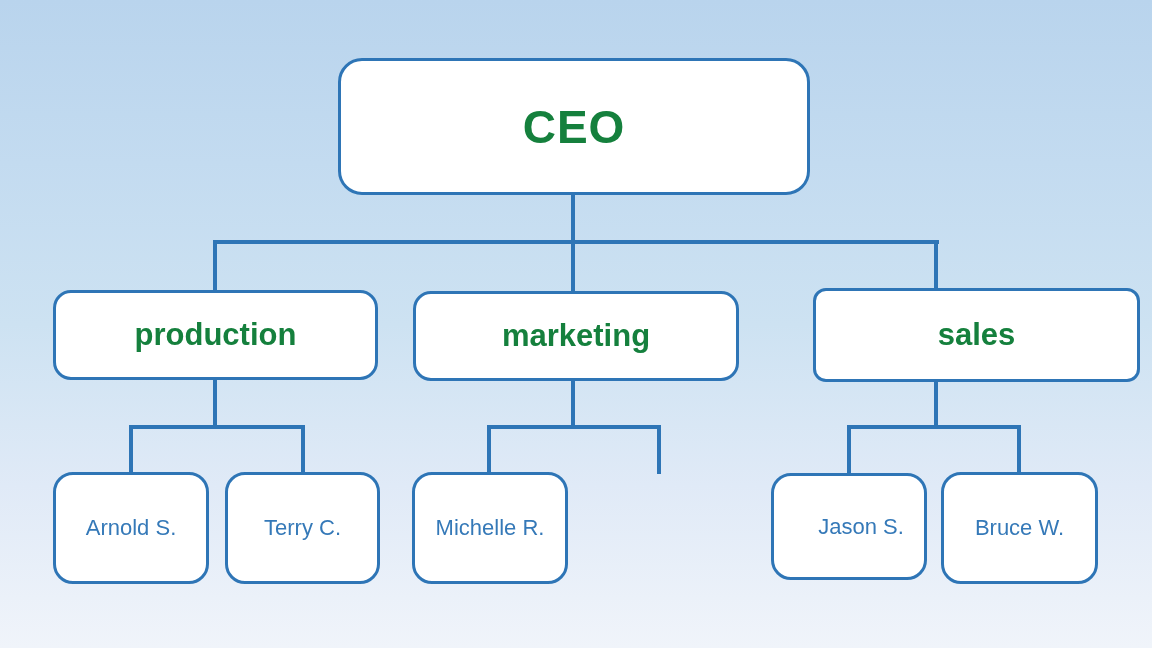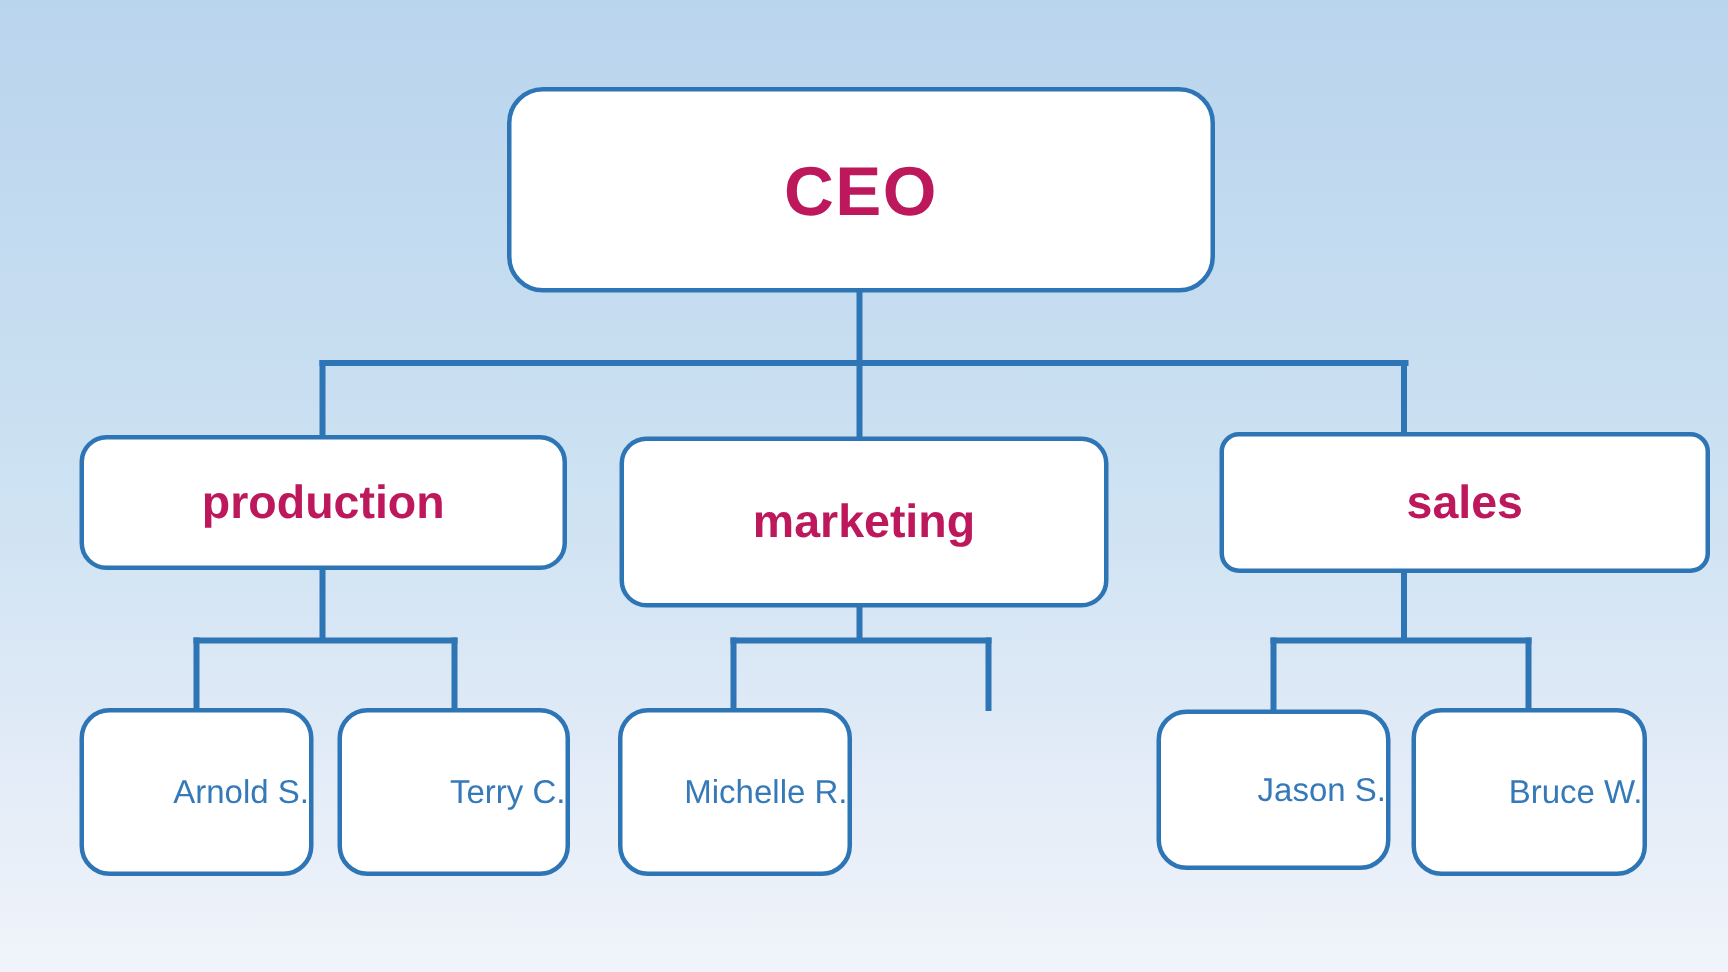--- a/index.html
+++ b/index.html
@@ -16,40 +16,39 @@
     background: linear-gradient(to bottom, #b9d4ed 0%, #c3dbf0 25%, #cde2f2 50%, #e0eaf7 75%, #f0f4fa 100%);
   }
   .node {
     position: absolute;
     box-sizing: border-box;
     background: #ffffff;
     border: 3px solid #2e75b6;
     display: flex;
     align-items: center;
     justify-content: center;
-    color: #be185d;
+    color: #15803d;
     text-align: center;
   }
   .node-root {
     border-radius: 24px;
     font-size: 46px;
     font-weight: bold;
     letter-spacing: 1px;
   }
   .node-dept {
     border-radius: 18px;
     font-size: 31px;
     font-weight: bold;
   }
   .node-leaf {
     border-radius: 20px;
     font-size: 22px;
     font-weight: normal;
     color: #3579b8;
-    justify-content: flex-end;
   }
   .line {
     position: absolute;
     background: #2e75b6;
   }
   .label { pointer-events: none; }
 </style>
 </head>
 <body>
 
@@ -76,21 +75,21 @@
   <div class="line" style="left:847px; top:425px; width:4px; height:49px;"></div>
   <div class="line" style="left:1017px; top:425px; width:4px; height:49px;"></div>
 
   <div class="node node-root" style="left:338px; top:58px; width:472px; height:137px;">
     <span class="label">CEO</span>
   </div>
 
   <div class="node node-dept" style="left:53px; top:290px; width:325px; height:90px;">
     <span class="label">production</span>
   </div>
-  <div class="node node-dept" style="left:413px; top:291px; width:326px; height:114px;">
+  <div class="node node-dept" style="left:413px; top:291px; width:326px; height:90px;">
     <span class="label">marketing</span>
   </div>
   <div class="node node-dept" style="left:813px; top:288px; width:327px; height:94px;border-radius:13px;">
     <span class="label">sales</span>
   </div>
 
   <div class="node node-leaf" style="left:53px; top:472px; width:156px; height:112px;">
     <span class="label">Arnold S.</span>
   </div>
   <div class="node node-leaf" style="left:225px; top:472px; width:155px; height:112px;">

